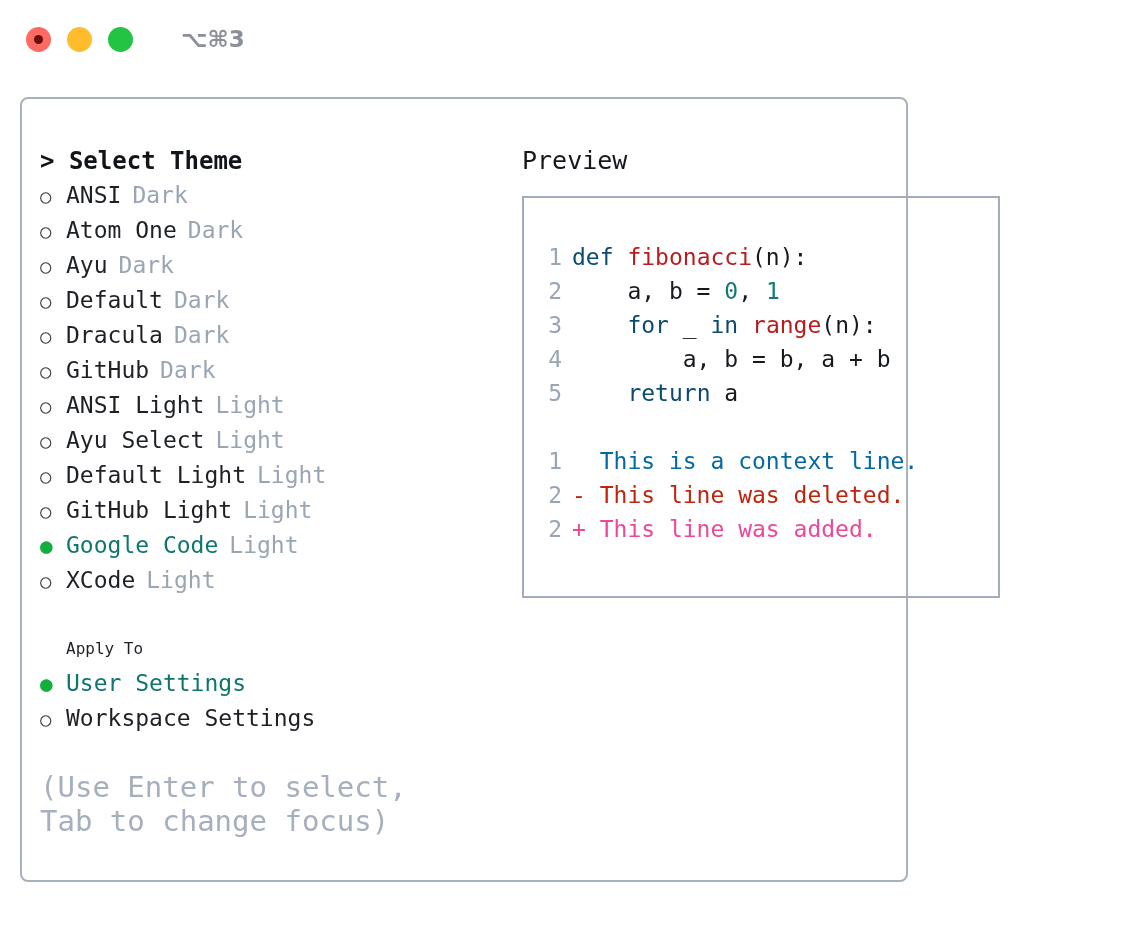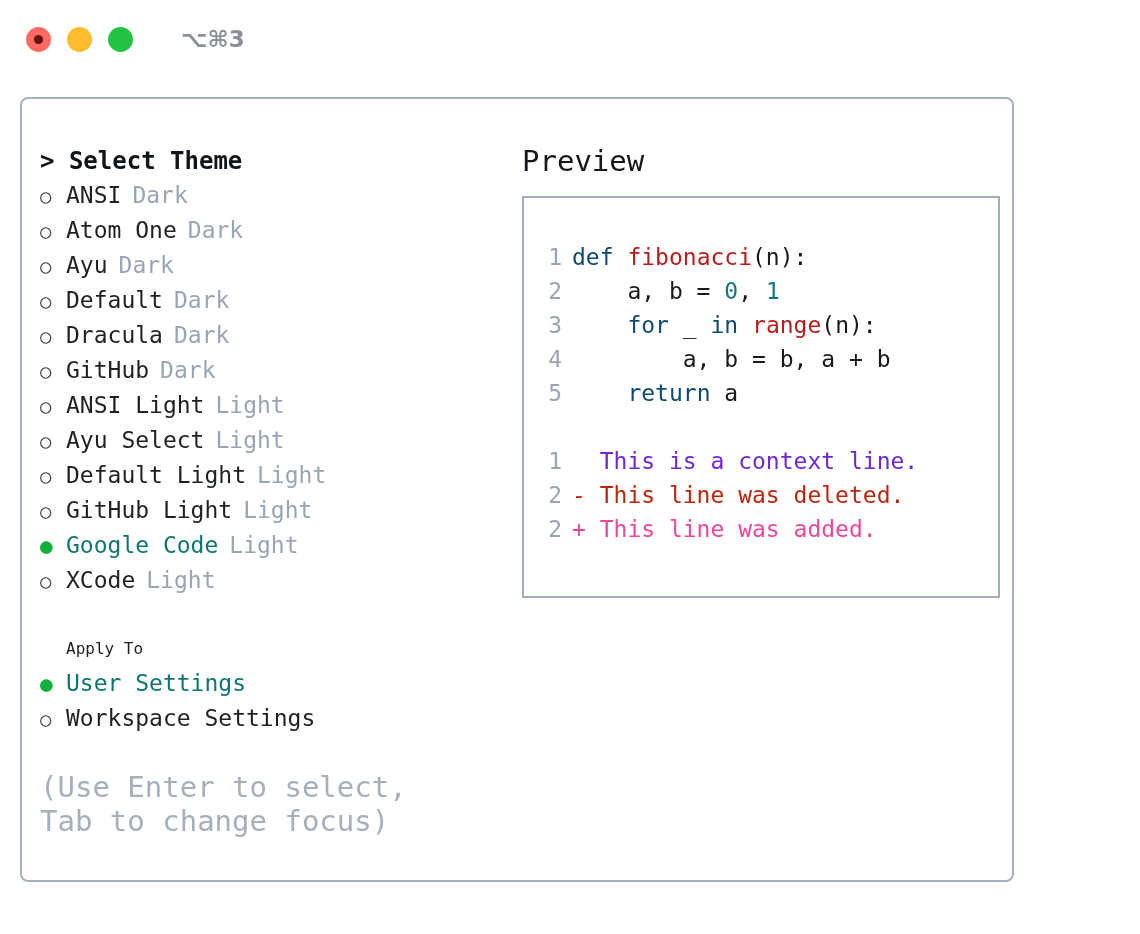--- a/index.html
+++ b/index.html
@@ -63,21 +63,21 @@
     color: #8a8f98;
     letter-spacing: 0px;
     font-family: "DejaVu Sans", "Liberation Sans", sans-serif;
   }
 
   
   .content-frame {
     position: absolute;
     left: 20px;
     top: 97px;
-    width: 994px;
+    width: 888px;
     height: 785px;
     border: 2px solid #a8b2bf;
     border-radius: 8px;
     box-sizing: border-box;
   }
 
   .columns {
     display: flex;
     padding: 45px 0 0 18px;
   }
@@ -130,21 +130,21 @@
     margin-top: 34px;
     font-size: 29px;
     line-height: 34px;
     color: #a6b0bd;
     width: 420px;
     white-space: pre-wrap;
   }
 
   
   .preview-title {
-    font-size: 29px;
+    font-size: 25px;
     line-height: 34px;
     color: #14181d;
     margin-bottom: 18px;
     white-space: pre;
   }
   .preview-box {
     width: 478px;
     height: 402px;
     border: 2px solid #a2acbb;
     box-sizing: border-box;
@@ -165,21 +165,21 @@
     color: #9aa5b4;
   }
   .code-text { white-space: pre; }
 
   .tok-kw   { color: #0c4a6e; }
   .tok-fn   { color: #b91c1c; }
   .tok-num  { color: #0f7a78; }
   .tok-pln  { color: #16191d; }
 
   .diff-gap { height: 34px; }
-  .diff-ctx { color: #6d28d9; text-align: right; }
+  .diff-ctx { color: #0369a1; text-align: right; }
   .diff-del { color: #bf250e; }
   .diff-add { color: #ec4899; }
 </style>
 </head>
 <body>
 
 <div class="app-window">
 
   <div class="titlebar">
     <div class="traffic-lights">

